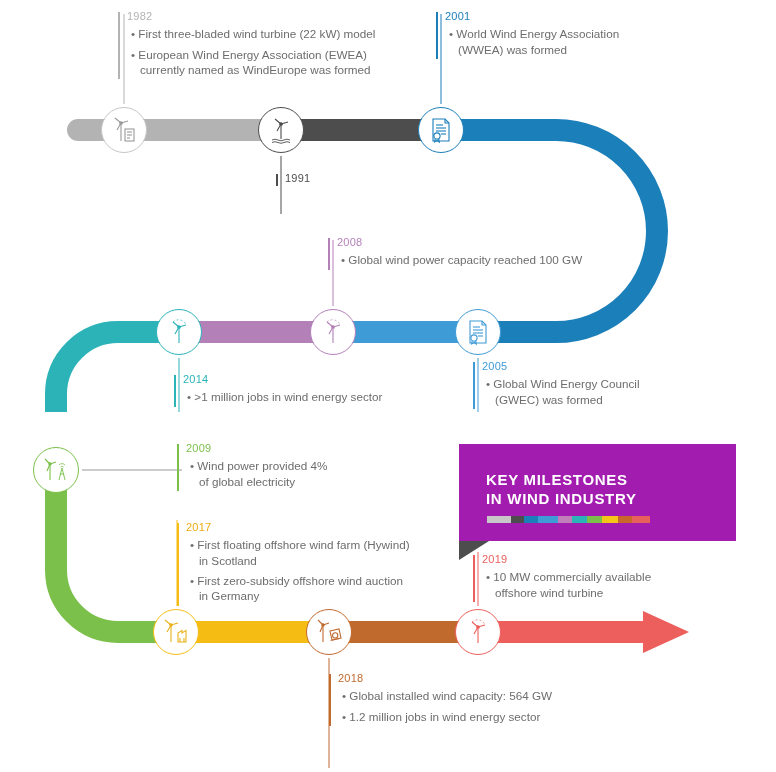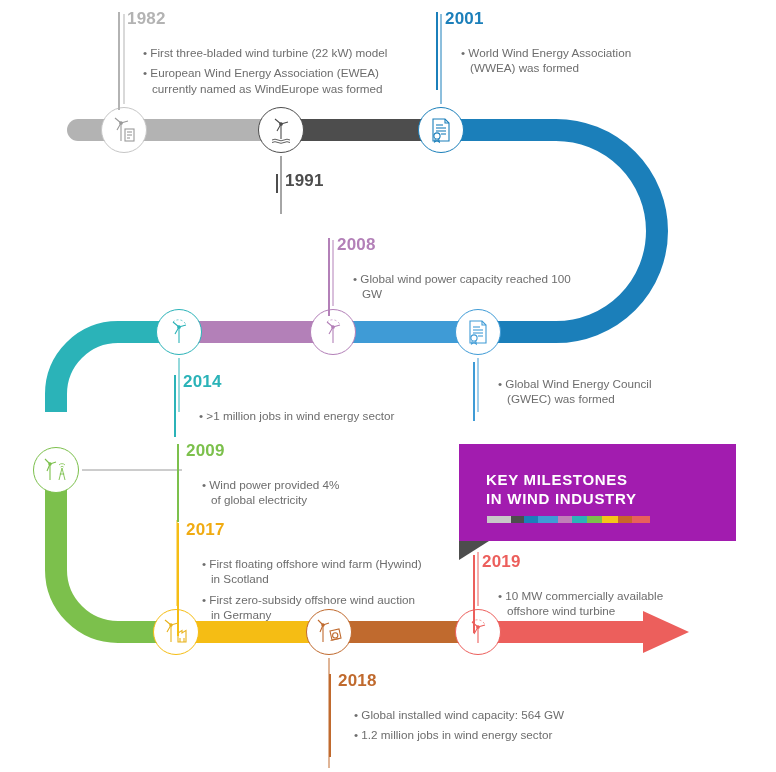--- a/index.html
+++ b/index.html
@@ -17,27 +17,27 @@
   
   .block{
     position:absolute;
     padding-left:9px;
     box-sizing:border-box;
   }
   .block .rule{
     position:absolute;left:0;top:2px;bottom:2px;width:2px;
   }
   .year{
-    font-size:17px;
-    font-weight:bold;
+    font-size:11px;
+    font-weight:normal;
     letter-spacing:.2px;
     margin:0 0 4px 0;
     line-height:1.1;
   }
-  ul.bullets{margin:16px;padding:0;list-style:none;}
+  ul.bullets{margin:4px;padding:0;list-style:none;}
   ul.bullets li{
     font-size:11.7px;
     line-height:15.4px;
     color:#6d6d6d;
     margin-bottom:5px;
     padding-left:9px;
     text-indent:-9px;
     white-space:pre-line;
   }
   ul.bullets li:last-child{margin-bottom:0;}
@@ -302,20 +302,21 @@
   <div class="block" style="left:174px;top:373px;width:260px;">
     <span class="rule" style="background:#2bb3b8;"></span>
     <div class="year" style="color:#2bb3b8;">2014</div>
     <ul class="bullets">
       <li>&gt;1 million jobs in wind energy sector</li>
     </ul>
   </div>
 
   <div class="block" style="left:473px;top:360px;width:250px;">
     <span class="rule" style="background:#3f9bd6;"></span>
+    <div class="year" style="color:#3f9bd6;">2005</div>
     <ul class="bullets">
       <li>Global Wind Energy Council
 (GWEC) was formed</li>
     </ul>
   </div>
 
   <div class="block" style="left:177px;top:442px;width:250px;">
     <span class="rule" style="background:#7cc04c;"></span>
     <div class="year" style="color:#7cc04c;">2009</div>
     <ul class="bullets">

